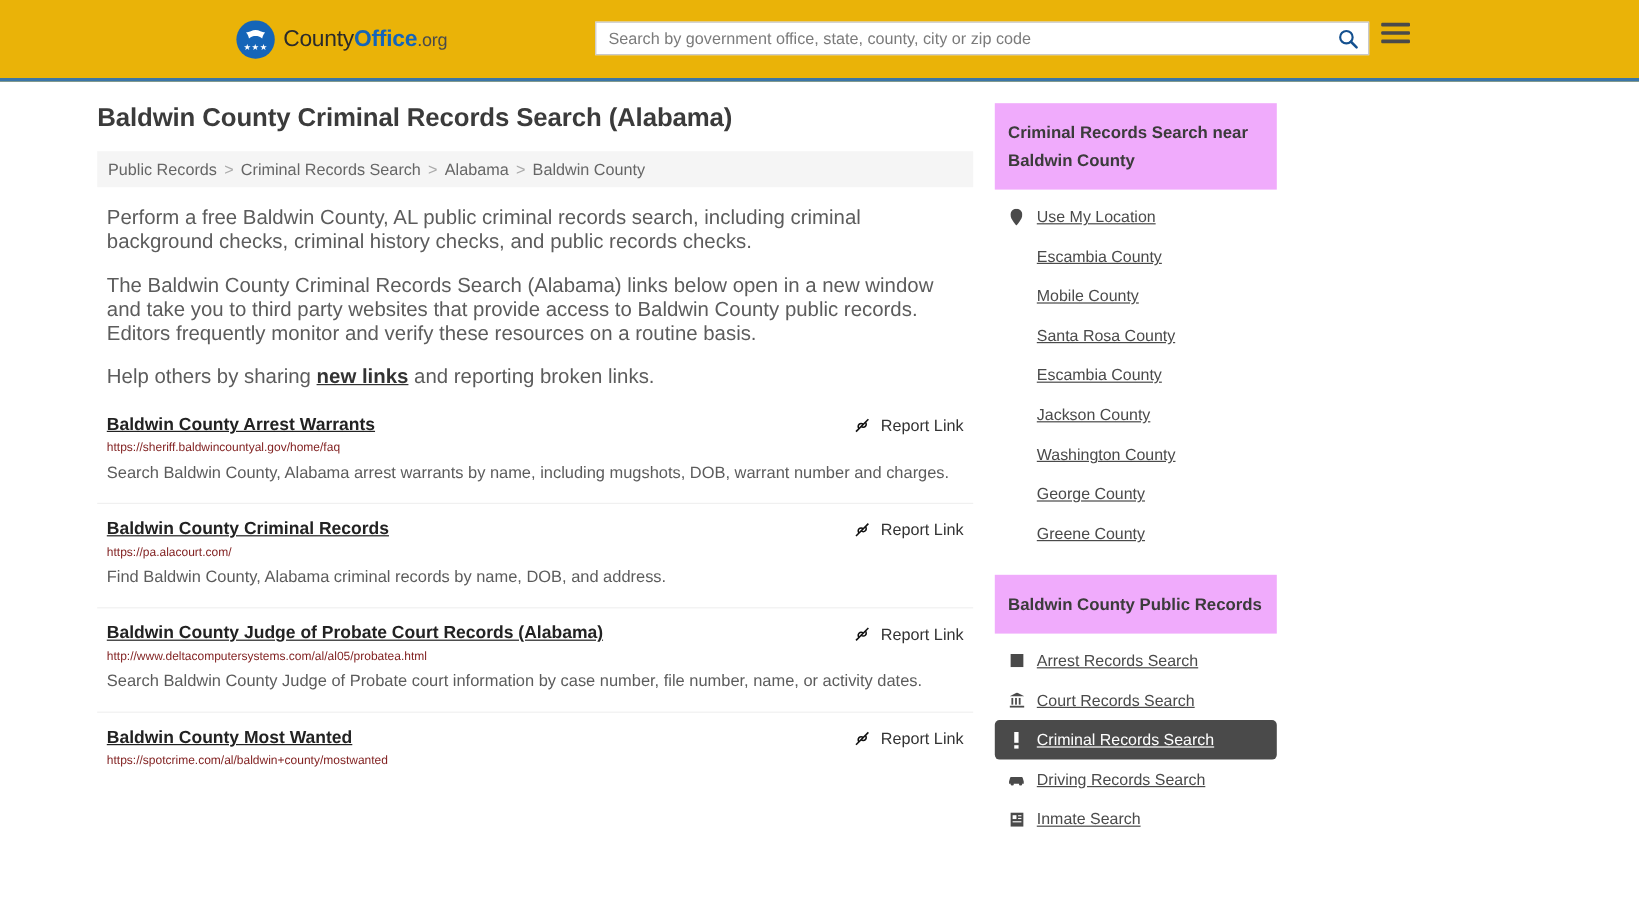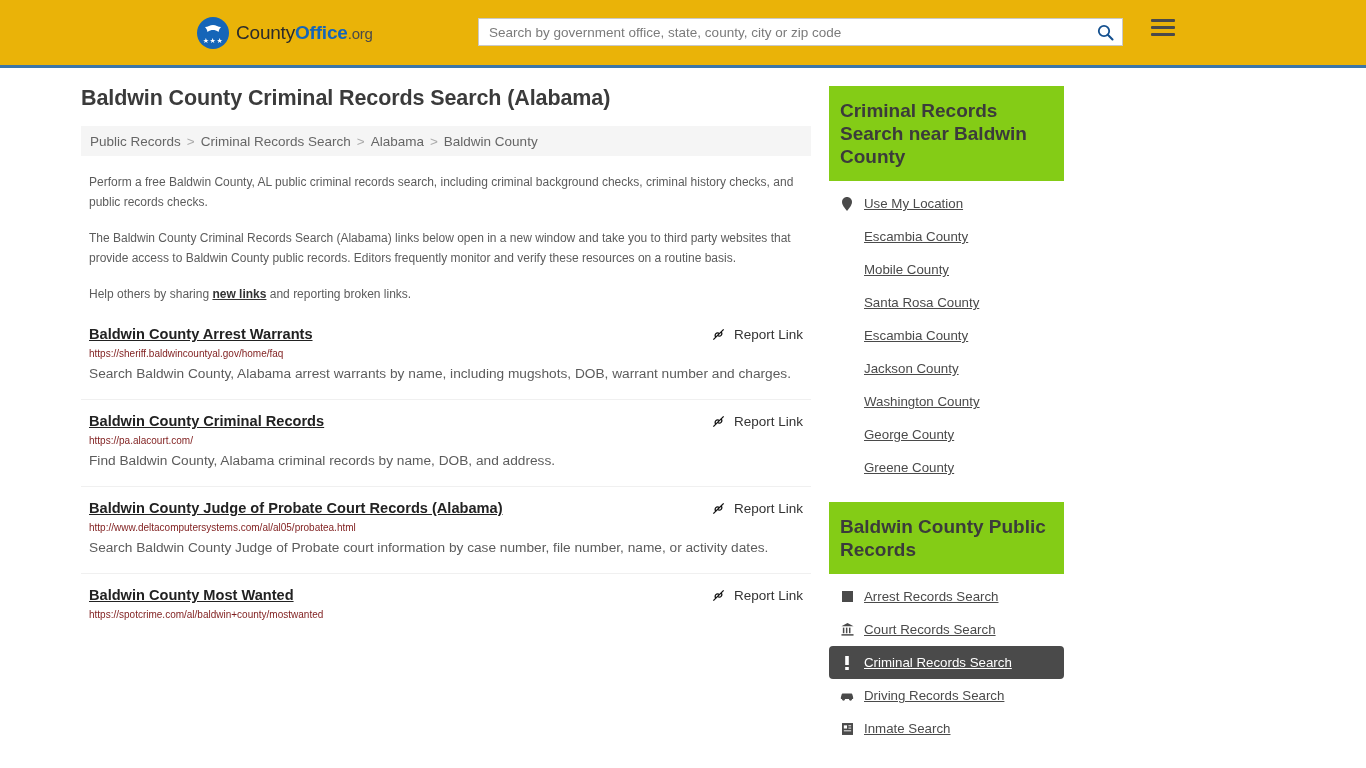--- a/index.html
+++ b/index.html
@@ -52,21 +52,21 @@
     font-size: 19px;
     color: #2b2b2b;
     letter-spacing: -0.2px;
     white-space: nowrap;
   }
   .logo-text .b { font-weight: bold; color: #1565b8; }
   .logo-text .org { font-size: 15px; color: #4a4a4a; }
 
   .search-wrap {
     position: absolute;
-    left: 478px;
+    left: 496px;
     top: 18px;
     width: 645px;
     height: 28px;
     background: #ffffff;
     border: 1px solid #c9c9c9;
     display: flex;
     align-items: center;
     gap: 47px;
   }
   .search-input {
@@ -129,21 +129,21 @@
     align-items: center;
     padding: 0 9px;
     font-size: 13.5px;
     color: #666;
     gap: 6px;
   }
   .breadcrumb a { color: #666; text-decoration: none; }
   .breadcrumb .sep { color: #aaa; }
 
   .intro p {
-    font-size: 12px;
+    font-size: 17px;
     line-height: 20px;
     color: #5c5c5c;
     margin-top: 16px;
     padding: 0 8px;
   }
   .intro a {
     color: #333;
     font-weight: bold;
     text-decoration: underline;
   }
@@ -184,23 +184,23 @@
   }
   .result-desc {
     font-size: 13.7px;
     line-height: 24px;
     color: #5c5c5c;
     margin-top: 3px;
   }
 
   
   .card-header {
-    background: #84cc16;
+    background: #f0abfc;
     padding: 13px 11px;
-    font-size: 19px;
+    font-size: 14px;
     font-weight: bold;
     color: #3b3b3b;
     line-height: 23px;
   }
   .side-list { margin-top: 6px; }
   .side-item {
     display: flex;
     align-items: center;
     gap: 10px;
     padding: 9px 11px;

